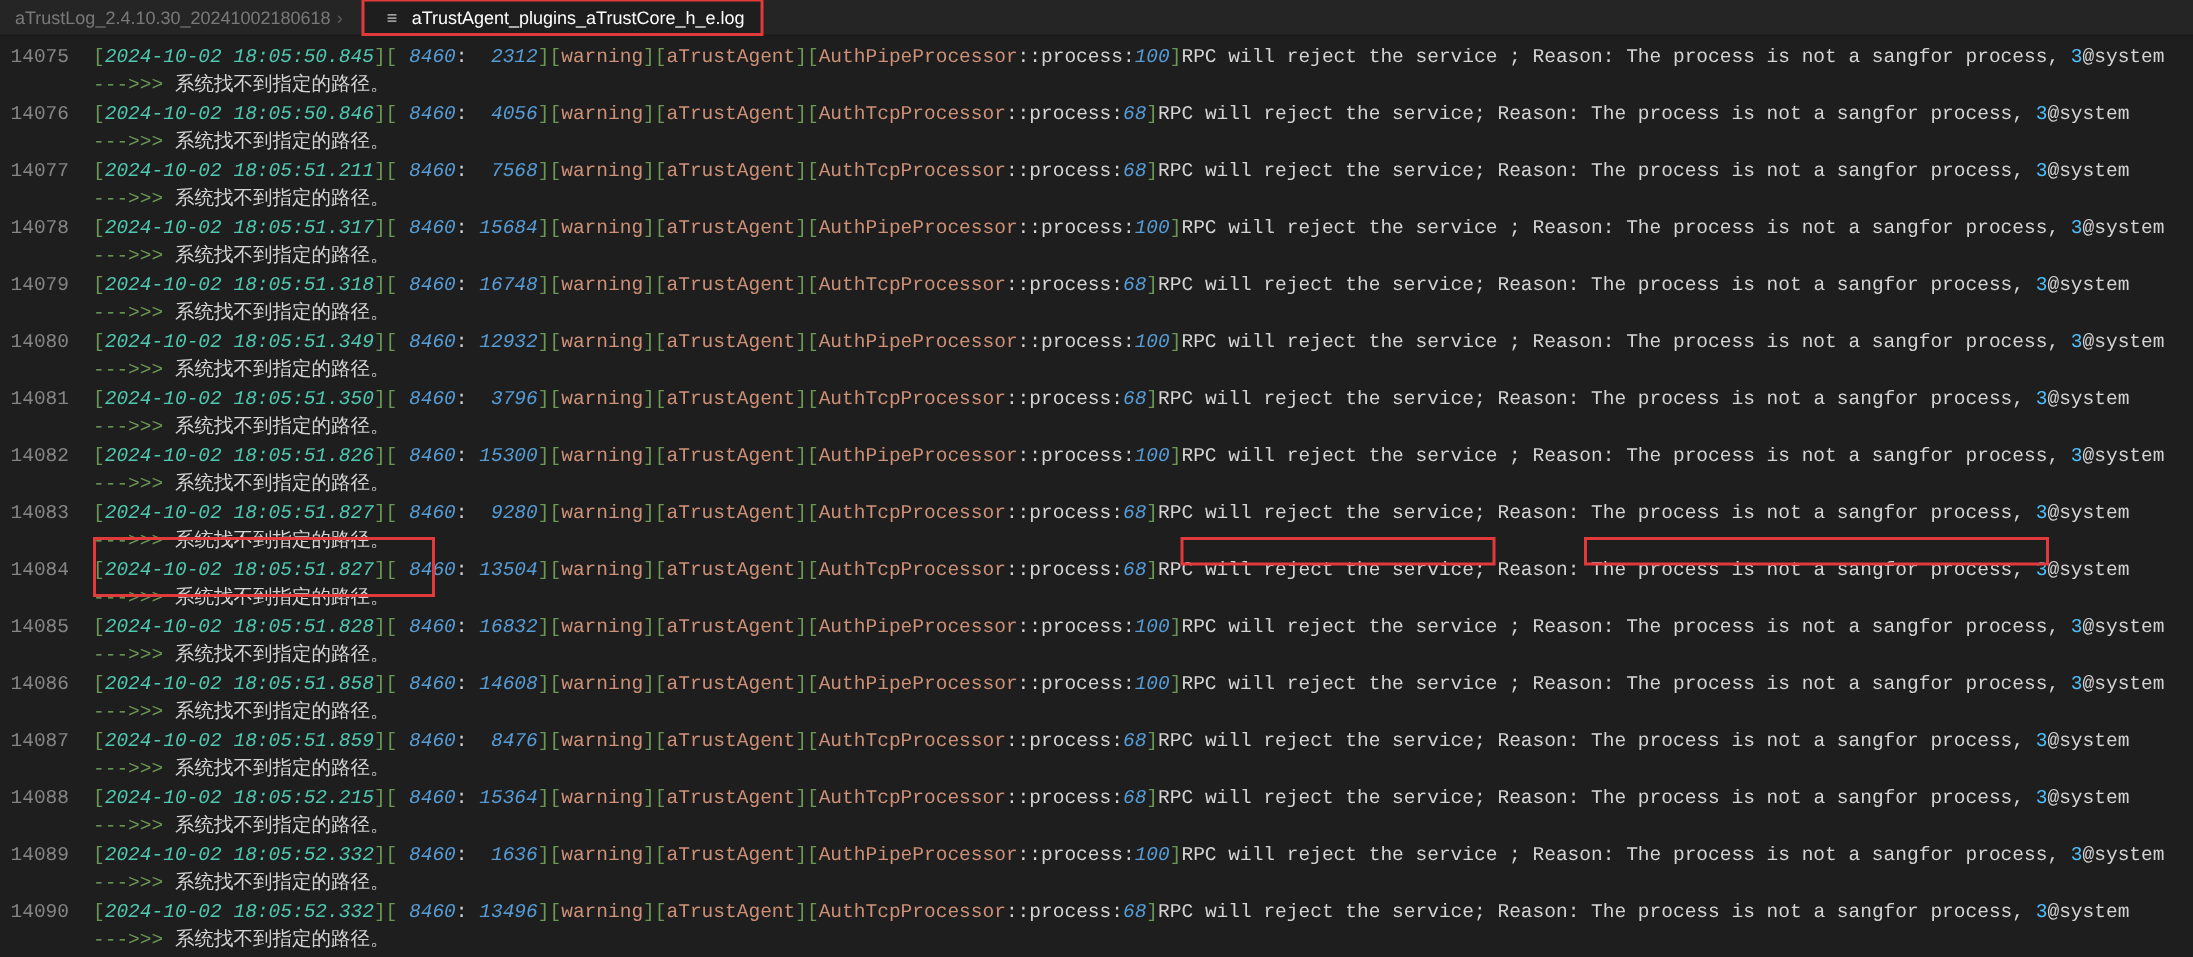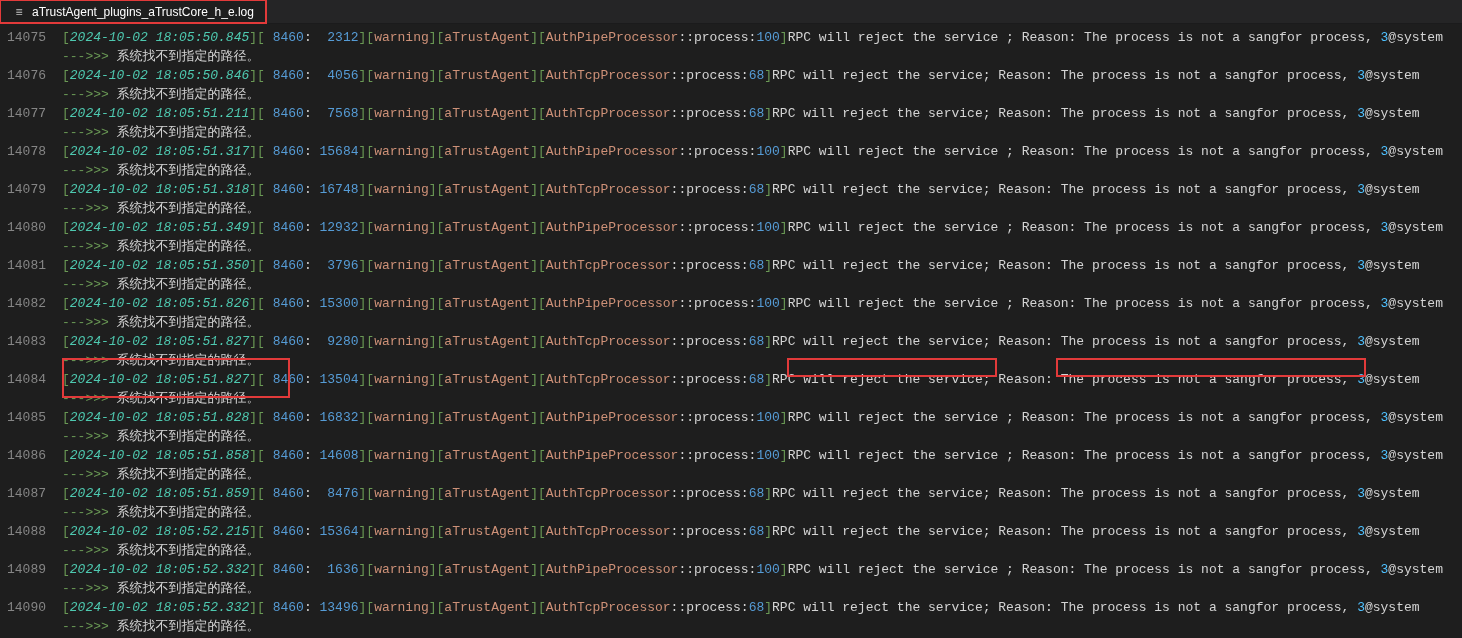--- a/index.html
+++ b/index.html
@@ -80,34 +80,38 @@
     text-align: right;
     padding-right: 16px;
     color: var(--lineno);
     user-select: none;
     flex: none;
   }
   .code { flex: 1; white-space: pre-wrap; word-break: break-all; }
   .g { color: var(--green); }
   .c { color: var(--cyan); font-style: italic; } 
   .b { color: var(--beige); }
-  .n { color: var(--num); }
+  .n { color: var(--num); font-style: italic; }
   .bl{ color: var(--blue); }
   .tx{ color: var(--text); }
 
   .annot {
     position: absolute;
     border: 2px solid var(--hl-border);
     pointer-events: none;
   }
 </style>
 </head>
 <body>
 
 <div class="tabbar">
+  <div class="crumb">
+    <span>aTrustLog_2.4.10.30_20241002180618</span>
+    <span class="chev">›</span>
+  </div>
   <div class="tab">
     <span class="ficon">≡</span>
     <span>aTrustAgent_plugins_aTrustCore_h_e.log</span>
     <div class="tab-hl"></div>
   </div>
 </div>
 
 <div class="editor" id="editor">
     <div class="line"><div class="gutter">14075</div><div class="code"><span class="g">[</span><span class="c">2024-10-02 18:05:50.845</span><span class="g">][</span> <span class="n">8460</span><span class="tx">: </span><span class="n"> 2312</span><span class="g">][</span><span class="b">warning</span><span class="g">][</span><span class="b">aTrustAgent</span><span class="g">][</span><span class="b">AuthPipeProcessor</span><span class="tx">::process:</span><span class="n">100</span><span class="g">]</span><span class="tx">RPC will reject the service ; Reason: The process is not a sangfor process, </span><span class="bl">3</span><span class="tx">@system</span></div></div>
     <div class="line"><div class="gutter"></div><div class="code"><span class="g">---&gt;&gt;&gt; </span><span class="tx">系统找不到指定的路径。</span></div></div>

